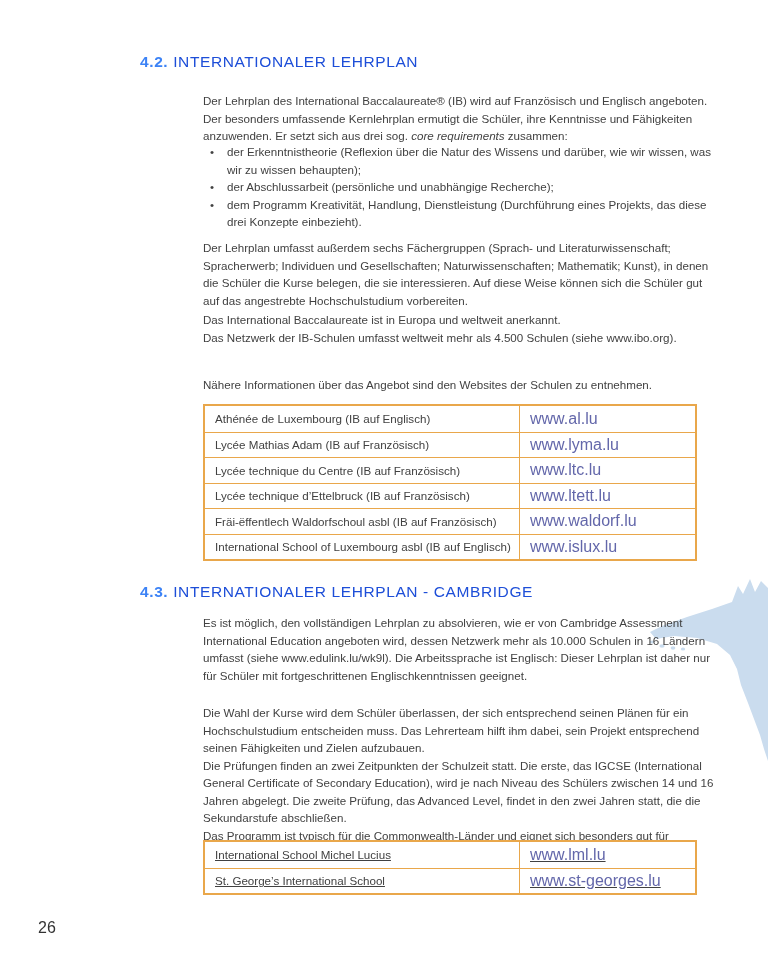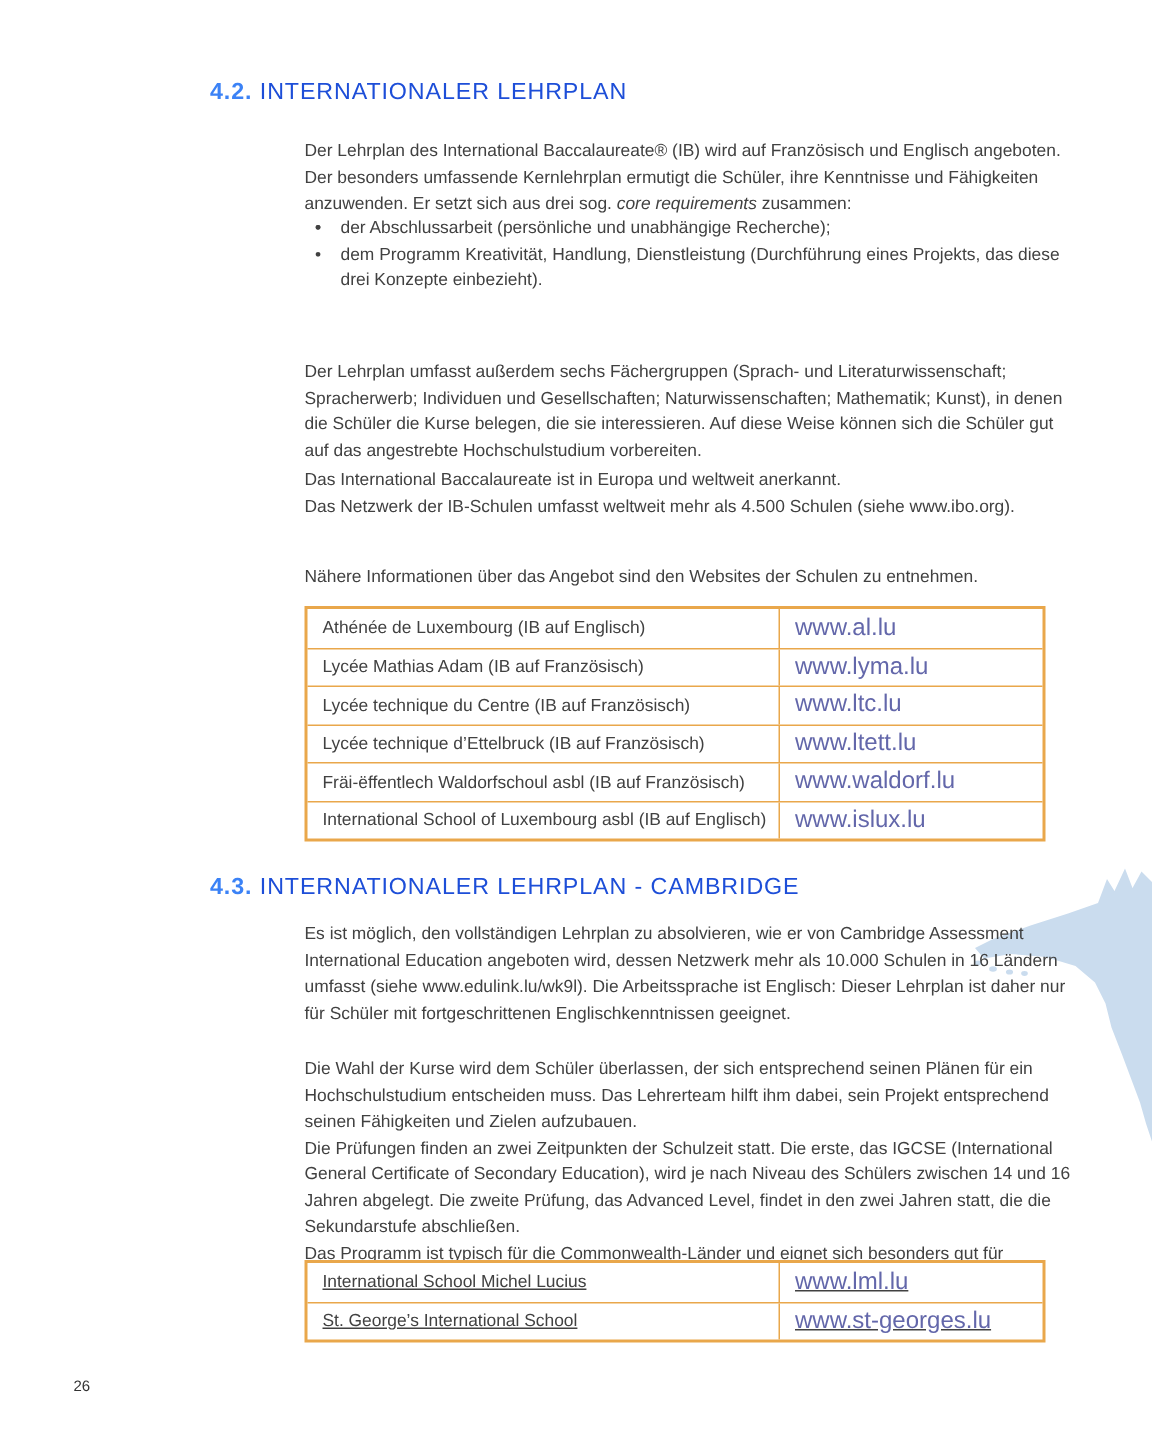--- a/index.html
+++ b/index.html
@@ -72,22 +72,22 @@
   }
   .cell-url {
     flex:1;
     display:flex; align-items:center;
     padding-left:10px;
     font-size:16px;
     color:#6367aa;
   }
 
   .page-number {
-    left:49px; top:919px;
-    font-size:10px;
+    left:38px; top:919px;
+    font-size:16px;
     color:#333333;
   }
 
   .map-wrap { right:0; top:576px; width:126px; height:190px; pointer-events:none; }
 </style>
 </head>
 <body>
 
 <div class="abs map-wrap">
   <svg width="126" height="190" viewBox="0 0 126 190" xmlns="http://www.w3.org/2000/svg">
@@ -106,21 +106,22 @@
   <span class="h-num">4.2.</span>
   <span class="h-title">INTERNATIONALER LEHRPLAN</span>
 </div>
 
 <div class="abs para" style="top:92px;"><span>Der Lehrplan des International Baccalaureate® (IB) wird auf Französisch und Englisch angeboten.
 Der besonders umfassende Kernlehrplan ermutigt die Schüler, ihre Kenntnisse und Fähigkeiten
 anzuwenden. Er setzt sich aus drei sog. </span><span class="em">core requirements</span><span> zusammen:</span></div>
 
 <div class="abs bullets" style="top:143px;">
   <ul>
-    <li><span class="dot">•</span></li>
+    <li><span class="dot">•</span><span>der Erkenntnistheorie (Reflexion über die Natur des Wissens und darüber, wie wir wissen, was
+wir zu wissen behaupten);</span></li>
       <li><span class="dot">•</span><span>der Abschlussarbeit (persönliche und unabhängige Recherche);</span></li>
       <li><span class="dot">•</span><span>dem Programm Kreativität, Handlung, Dienstleistung (Durchführung eines Projekts, das diese
 drei Konzepte einbezieht).</span></li>
   </ul>
 </div>
 
 <div class="abs para" style="top:239px;">Der Lehrplan umfasst außerdem sechs Fächergruppen (Sprach- und Literaturwissenschaft;
 Spracherwerb; Individuen und Gesellschaften; Naturwissenschaften; Mathematik; Kunst), in denen
 die Schüler die Kurse belegen, die sie interessieren. Auf diese Weise können sich die Schüler gut
 auf das angestrebte Hochschulstudium vorbereiten.</div>

